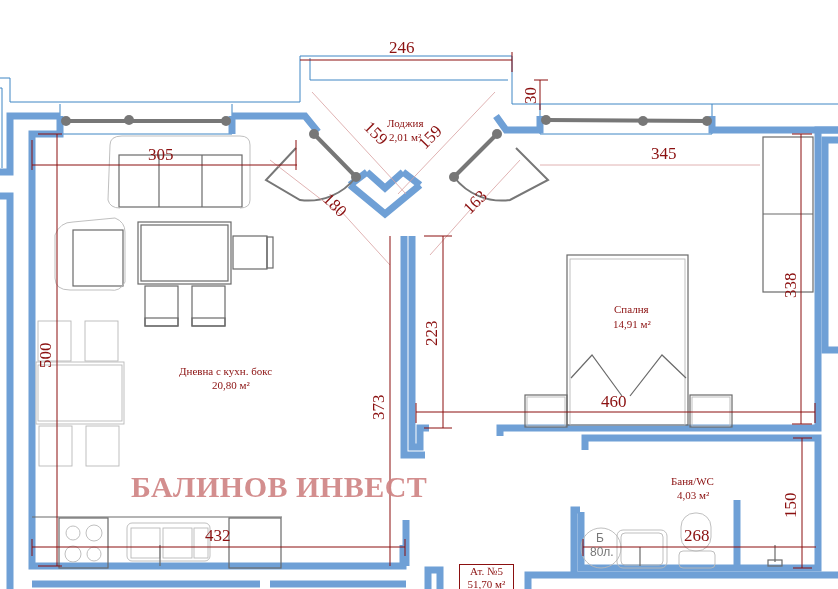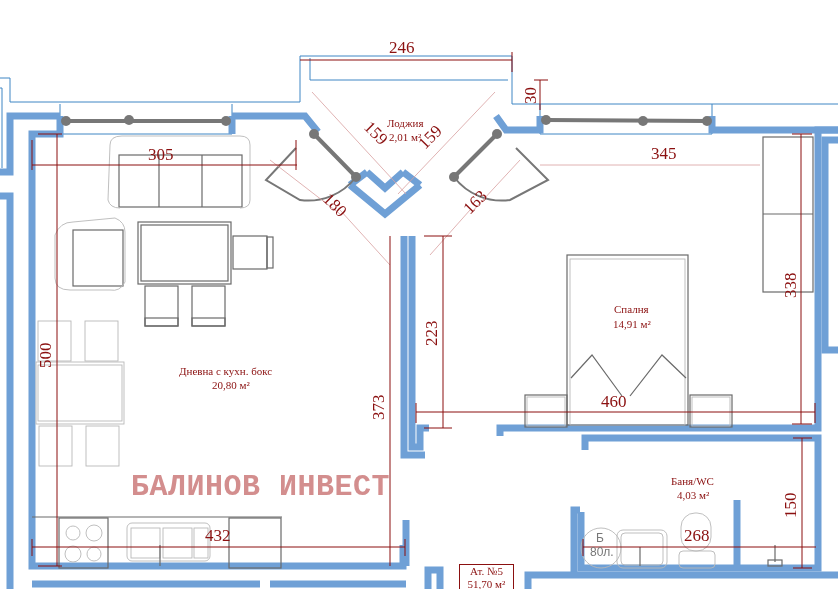--- a/index.html
+++ b/index.html
@@ -10,21 +10,21 @@
   .dim{stroke:#8b0e0e;stroke-width:1;fill:none;}
   .dim-faint{stroke:#d8a0a0;stroke-width:0.8;fill:none;}
   .dimtxt{fill:#8b1010;font-family:"Liberation Serif",serif;font-size:17px;}
   .roomtxt{fill:#8b1010;font-family:"Liberation Serif",serif;font-size:11px;}
   .furn{fill:none;stroke:#6a6a6a;stroke-width:1.2;}
   .furn-light{fill:none;stroke:#b8b8b8;stroke-width:0.9;}
   .win{stroke:#777;stroke-width:4;stroke-linecap:round;}
   .hinge{fill:#777;}
   .door{fill:none;stroke:#777;stroke-width:2;}
   .door-leaf{stroke:#777;stroke-width:4;stroke-linecap:round;}
-  .watermark{position:absolute;left:131px;top:470px;font-family:Liberation Mono, monospace;font-weight:bold;font-size:30px;color:#d08585;letter-spacing:0.5px;opacity:0.92;}
+  .watermark{position:absolute;left:131px;top:470px;font-family:Liberation Serif, serif;font-weight:bold;font-size:30px;color:#d08585;letter-spacing:0.5px;opacity:0.92;}
   .unitbox{position:absolute;left:459px;top:564px;width:53px;height:30px;border:1px solid #8b1010;background:#fff;text-align:center;font-size:11px;color:#8b1010;line-height:13px;font-family:"Liberation Serif",serif;}
 </style>
 </head>
 <body>
 
 <svg id="plan" viewBox="0 0 838 589" xmlns="http://www.w3.org/2000/svg">
 
   <g>
     <polyline class="wall-thin" points="0,78 10,78 10,102 300,102 300,56 512,56 512,104 838,104"></polyline>
     <polyline class="wall-thin" points="0,88 2,88 2,168"></polyline>

